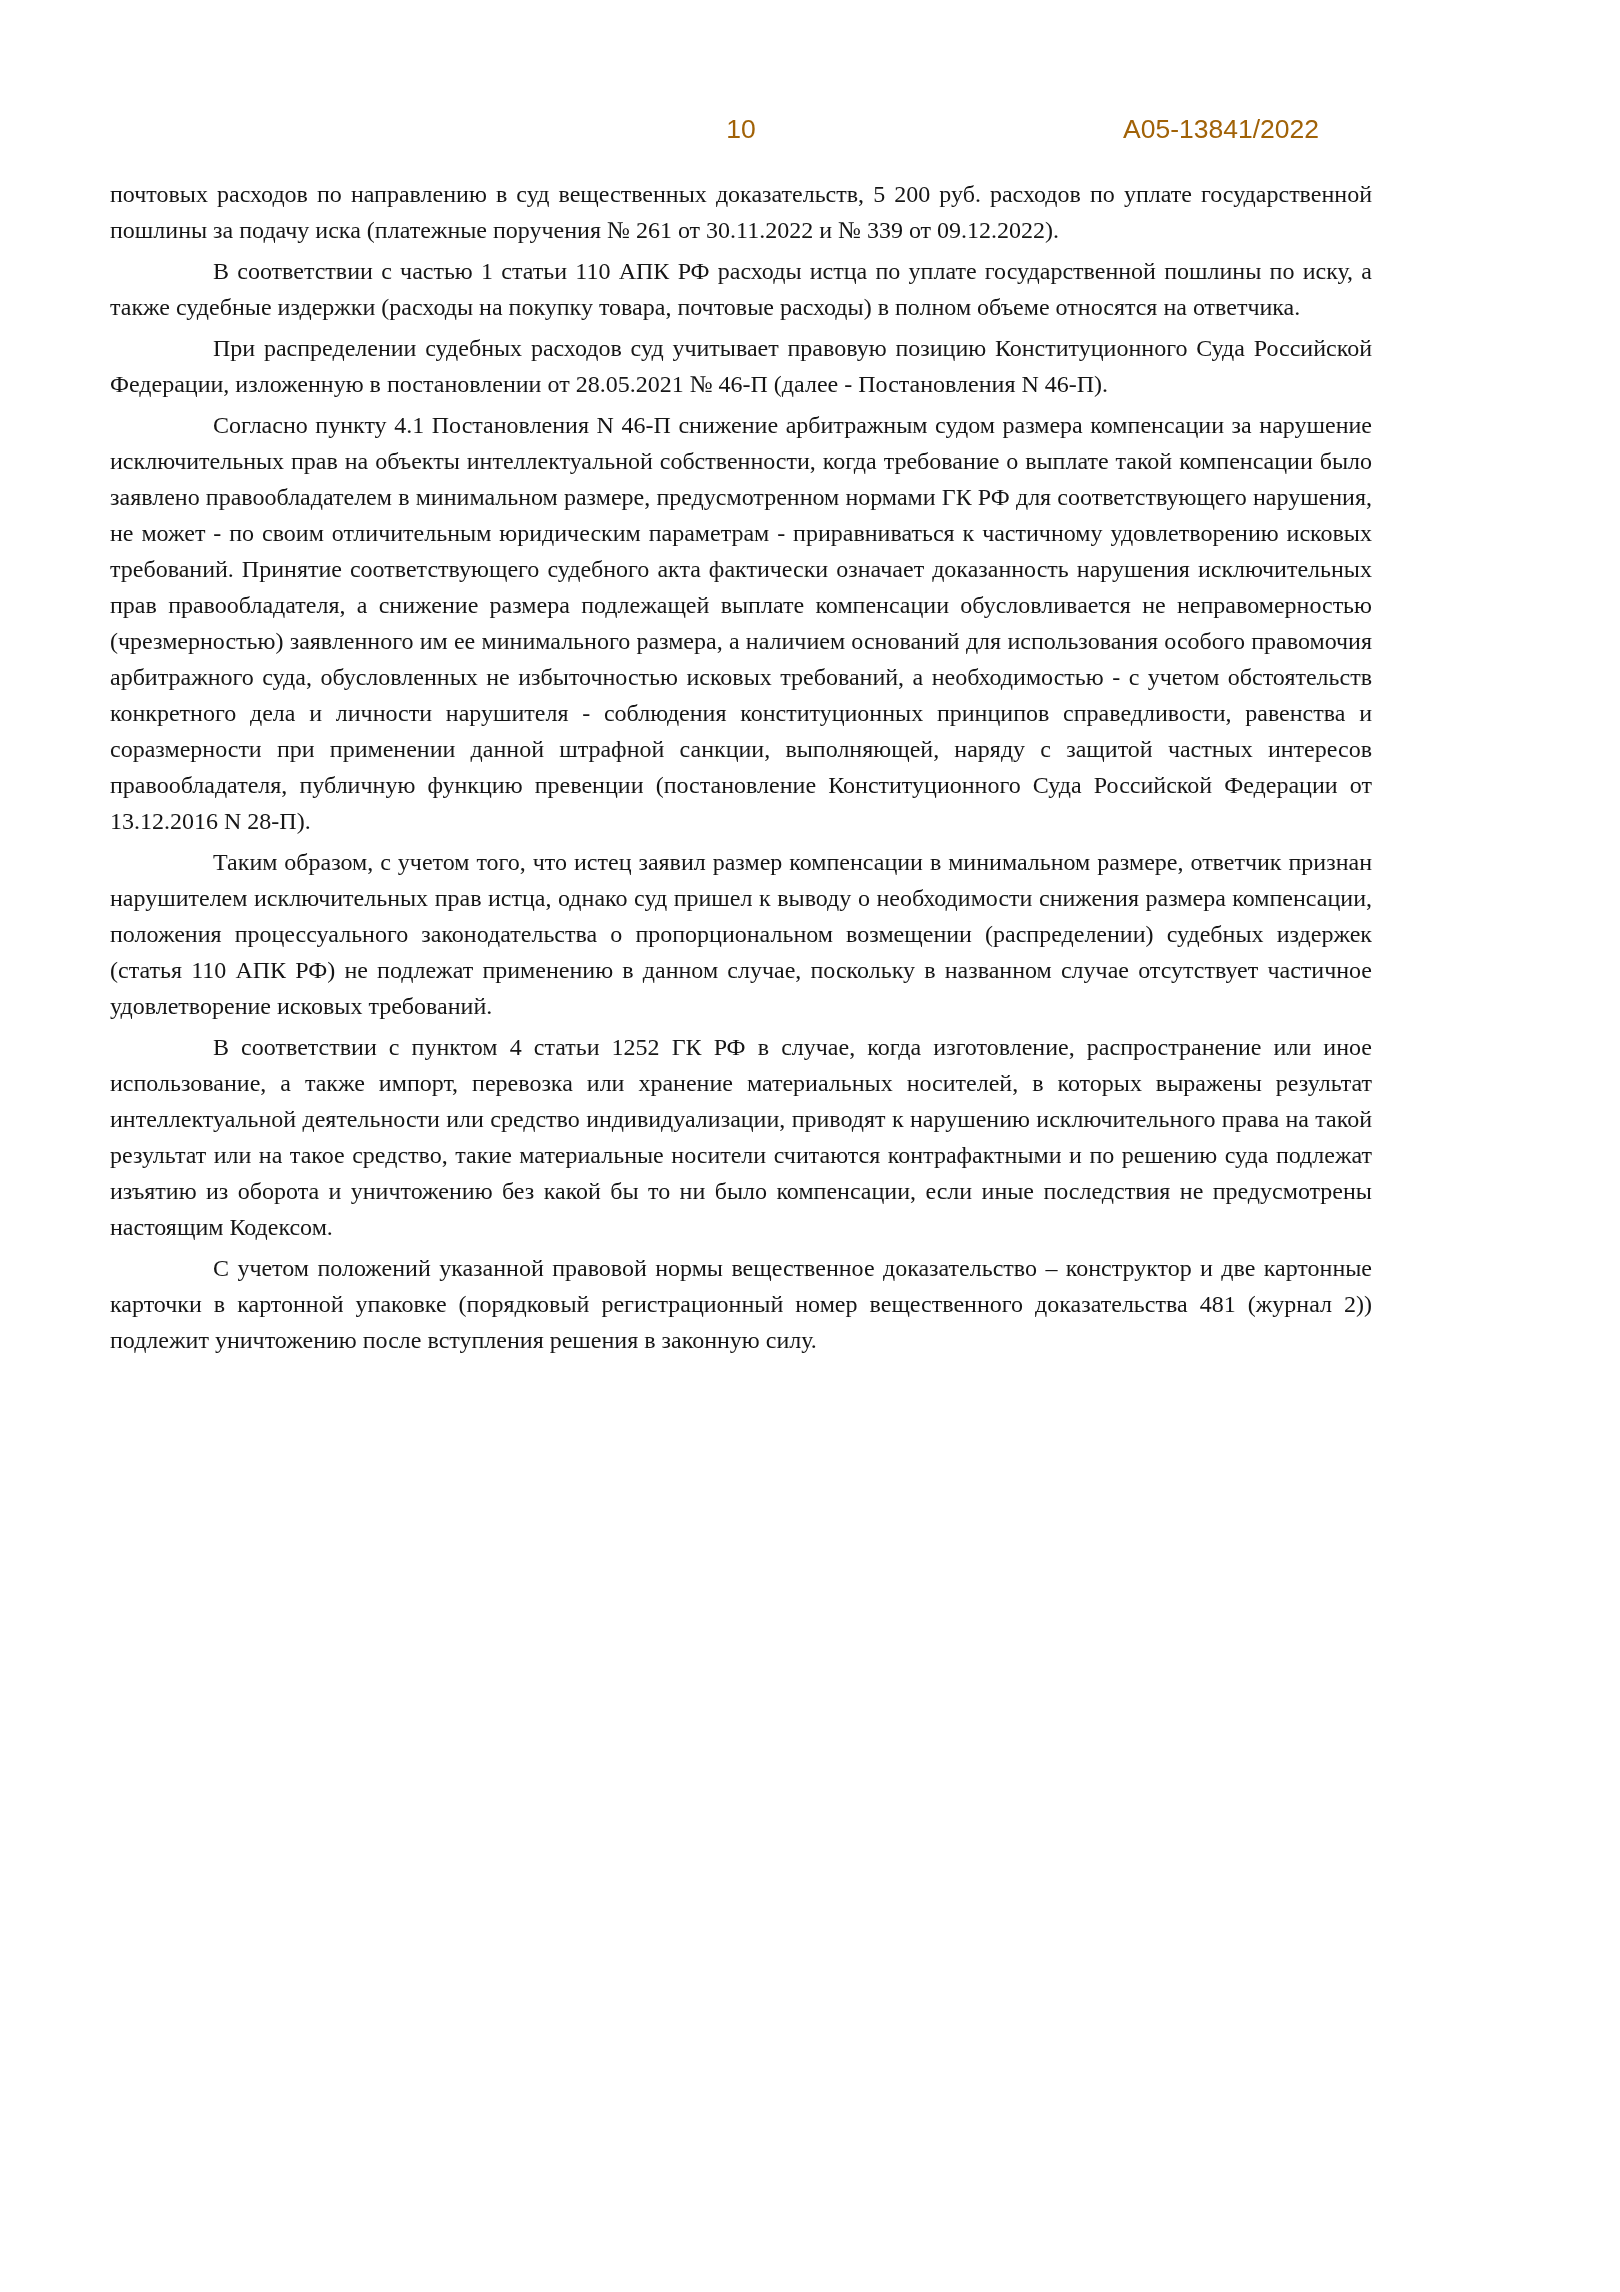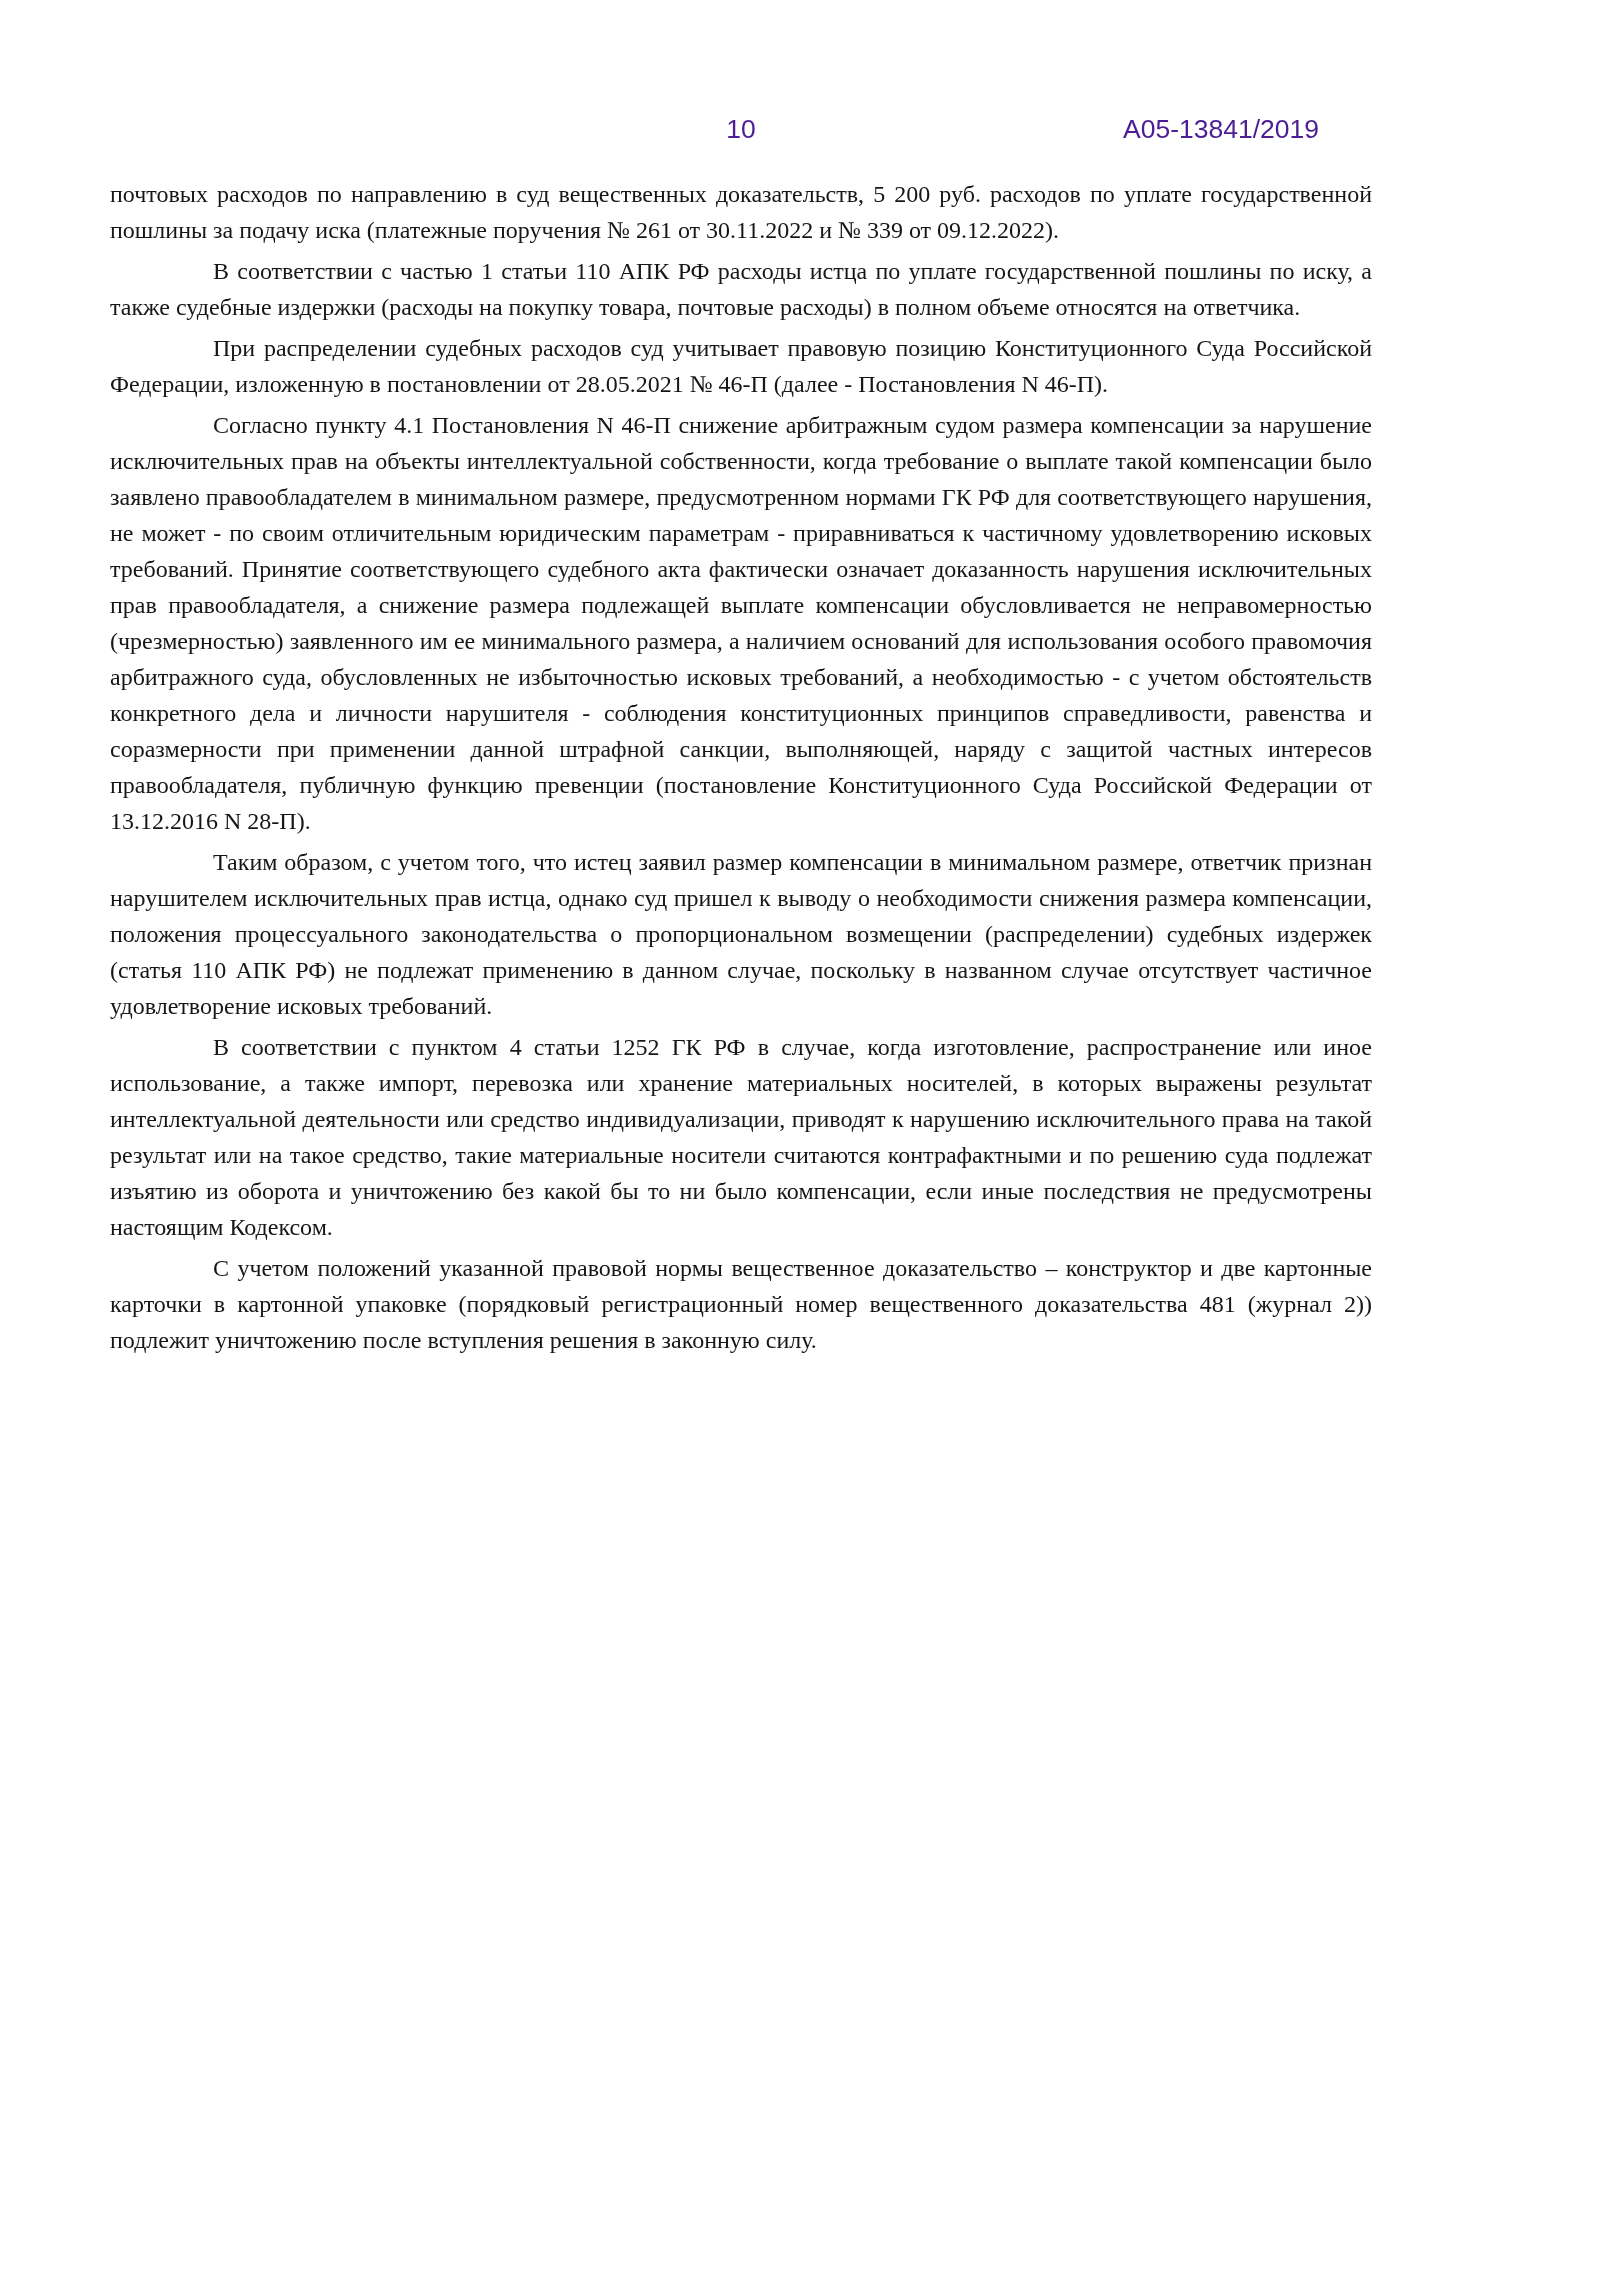--- a/index.html
+++ b/index.html
@@ -19,21 +19,21 @@
     left: 110px;
     top: 116px;
     width: 1262px;
   }
   .page-header {
     position: relative;
     height: 29px;
     font-family: "Liberation Sans", sans-serif;
     font-size: 26.5px;
     line-height: 27.4px;
-    color: #4c1d95;
+    color: #a16207;
   }
   .page-number {
     display: block;
     width: 100%;
     text-align: center;
   }
   .case-number {
     position: absolute;
     top: 0;
     right: 53px;
@@ -58,21 +58,21 @@
     text-indent: 103px;
   }
 </style>
 </head>
 <body>
 
 <div class="page">
   <div class="content">
     <div class="page-header">
       <span class="page-number">10</span>
-      <span class="case-number">А05-13841/2019</span>
+      <span class="case-number">А05-13841/2022</span>
     </div>
     <div class="doc-body">
       <p>почтовых расходов по направлению в суд вещественных доказательств, 5 200 руб. расходов по уплате государственной пошлины за подачу иска (платежные поручения № 261 от 30.11.2022 и № 339 от 09.12.2022).</p>
       <p class="indent">В соответствии с частью 1 статьи 110 АПК РФ расходы истца по уплате государственной пошлины по иску, а также судебные издержки (расходы на покупку товара, почтовые расходы) в полном объеме относятся на ответчика.</p>
       <p class="indent">При распределении судебных расходов суд учитывает правовую позицию Конституционного Суда Российской Федерации, изложенную в постановлении от 28.05.2021 № 46-П (далее - Постановления N 46-П).</p>
       <p class="indent">Согласно пункту 4.1 Постановления N 46-П снижение арбитражным судом размера компенсации за нарушение исключительных прав на объекты интеллектуальной собственности, когда требование о выплате такой компенсации было заявлено правообладателем в минимальном размере, предусмотренном нормами ГК РФ для соответствующего нарушения, не может - по своим отличительным юридическим параметрам - приравниваться к частичному удовлетворению исковых требований. Принятие соответствующего судебного акта фактически означает доказанность нарушения исключительных прав правообладателя, а снижение размера подлежащей выплате компенсации обусловливается не неправомерностью (чрезмерностью) заявленного им ее минимального размера, а наличием оснований для использования особого правомочия арбитражного суда, обусловленных не избыточностью исковых требований, а необходимостью - с учетом обстоятельств конкретного дела и личности нарушителя - соблюдения конституционных принципов справедливости, равенства и соразмерности при применении данной штрафной санкции, выполняющей, наряду с защитой частных интересов правообладателя, публичную функцию превенции (постановление Конституционного Суда Российской Федерации от 13.12.2016 N 28-П).</p>
       <p class="indent">Таким образом, с учетом того, что истец заявил размер компенсации в минимальном размере, ответчик признан нарушителем исключительных прав истца, однако суд пришел к выводу о необходимости снижения размера компенсации, положения процессуального законодательства о пропорциональном возмещении (распределении) судебных издержек (статья 110 АПК РФ) не подлежат применению в данном случае, поскольку в названном случае отсутствует частичное удовлетворение исковых требований.</p>
       <p class="indent">В соответствии с пунктом 4 статьи 1252 ГК РФ в случае, когда изготовление, распространение или иное использование, а также импорт, перевозка или хранение материальных носителей, в которых выражены результат интеллектуальной деятельности или средство индивидуализации, приводят к нарушению исключительного права на такой результат или на такое средство, такие материальные носители считаются контрафактными и по решению суда подлежат изъятию из оборота и уничтожению без какой бы то ни было компенсации, если иные последствия не предусмотрены настоящим Кодексом.</p>
       <p class="indent">С учетом положений указанной правовой нормы вещественное доказательство – конструктор и две картонные карточки в картонной упаковке (порядковый регистрационный номер вещественного доказательства 481 (журнал 2)) подлежит уничтожению после вступления решения в законную силу.</p>
     </div>

